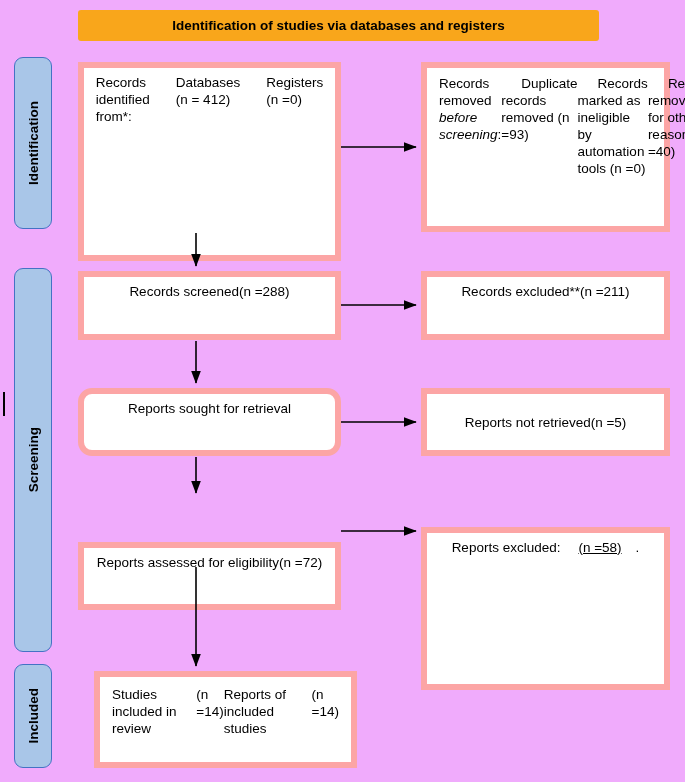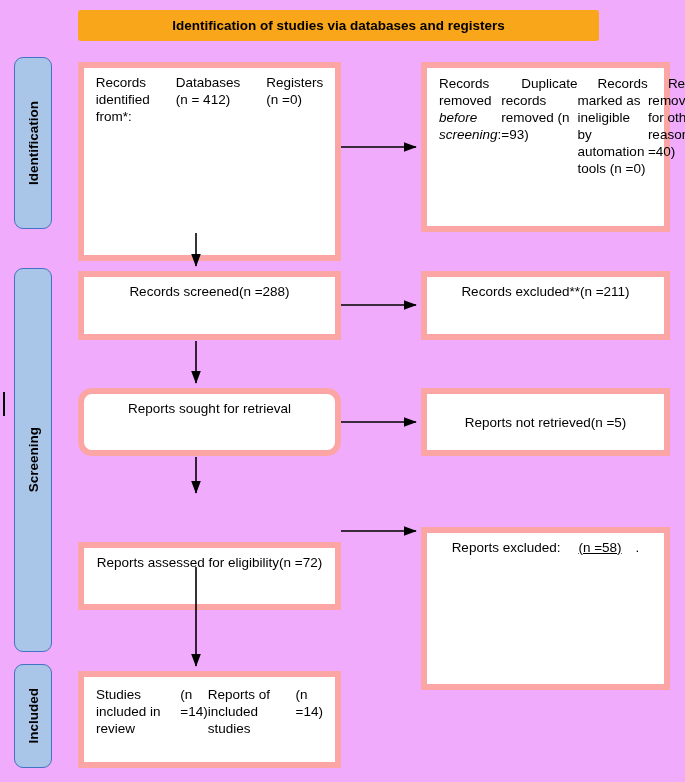--- a/index.html
+++ b/index.html
@@ -75,21 +75,21 @@
   .col-right { left: 421px; width: 249px; }
 
   .box-identified       { top: 62px;  height: 199px; }
   .box-removed          { top: 62px;  height: 170px; padding-top: 7px; }
   .box-screened         { top: 271px; height: 69px; }
   .box-records-excluded { top: 271px; height: 69px; }
   .box-sought           { top: 388px; height: 68px; border-radius: 14px; }
   .box-not-retrieved    { top: 388px; height: 68px; align-items: center; }
   .box-assessed         { top: 498px; height: 68px; margin-top: 44px; }
   .box-reports-excluded { top: 496px; height: 163px; margin-top: 31px; }
-  .box-included         { top: 671px; height: 97px; padding-top: 9px; }
+  .box-included         { top: 671px; height: 97px; padding-top: 9px; margin-left: 16px; }
 
   .indent1 { padding-left: 26px; }
   .hang-item { text-indent: 20px; }
   .indent-small { padding-left: 18px; text-decoration: underline; }
   .dot-line { padding-left: 14px; }
 
   
   .arrows {
     position: absolute;
     left: 0; top: 0;

